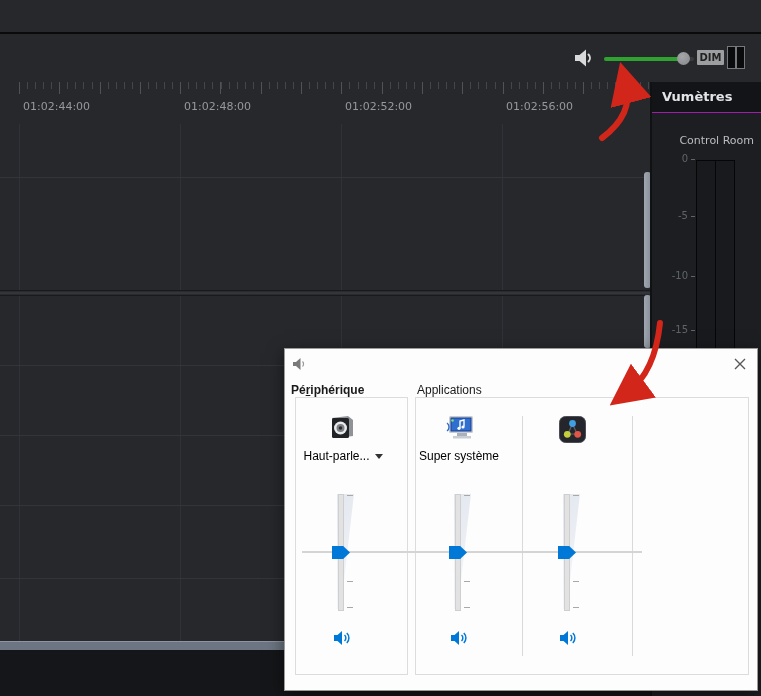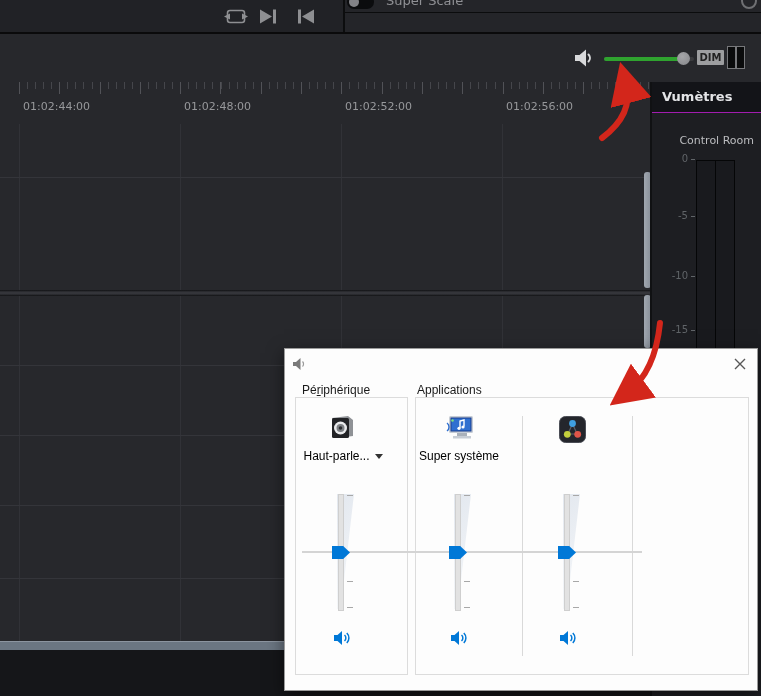--- a/index.html
+++ b/index.html
@@ -69,21 +69,21 @@
 
   
   #mixer{left:284px;top:348px;width:472px;height:341px;background:#fdfdfd;border:1px solid #9b9b9b;
          box-shadow:0 5px 16px rgba(0,0,0,.5);font-family:"Liberation Sans",sans-serif;}
   #mixer-title{position:absolute;left:27px;top:7px;font-size:12px;color:#5c5c5c;white-space:nowrap;}
   #mixer-close{position:absolute;left:444px;top:5px;width:22px;height:20px;}
   .groupbox{position:absolute;border:1px solid #dcdcdc;}
   #gb-device{left:10px;top:48px;width:111px;height:276px;}
   #gb-apps{left:130px;top:48px;width:332px;height:276px;}
   .group-label{position:absolute;top:34px;font-size:12px;color:#1a1a1a;background:#fdfdfd;padding:0 4px;z-index:2;white-space:nowrap;}
-  #lbl-device{left:13px;} #lbl-apps{left:128px;}
+  #lbl-device{left:2px;font-weight:bold;} #lbl-apps{left:128px;}
   .col-sep{position:absolute;top:67px;height:240px;width:1px;background:#d9d9d9;}
   .cs1{left:237px;} .cs2{left:347px;}
   .app-label{position:absolute;top:100px;font-size:12px;color:#000;text-align:center;line-height:15px;}
   #connector-line{position:absolute;left:17px;top:202px;width:340px;height:2px;background:#d4d4d4;}
   .wedge{position:absolute;top:145px;width:17px;height:115px;background:linear-gradient(135deg,#e3e8ef,#f6f8fa);
          clip-path:polygon(0 0,100% 0,22% 100%,0 100%);}
   .slidertrack{position:absolute;top:145px;width:4px;height:115px;background:#e2e2e2;border:1px solid #cfcfcf;}
   .tick{position:absolute;width:6px;height:1px;background:#a8a8a8;}
   .thumb{position:absolute;top:197px;width:18px;height:13px;background:#0078d7;
          clip-path:polygon(0 0,62% 0,100% 50%,62% 100%,0 100%);}
@@ -92,43 +92,20 @@
             border-top:5px solid #333;margin-left:5px;vertical-align:middle;}
 
   
   #arrows{left:0;top:0;width:761px;height:696px;pointer-events:none;z-index:50;}
 </style>
 </head>
 <body>
 
 <div id="screen">
 
-  <div class="abs" id="header-strip">
-    <svg class="transport" style="left:224px" viewBox="0 0 24 17">
-      <rect x="3.5" y="2.5" width="17" height="12" rx="2.5" fill="none" stroke="#8e8f92" stroke-width="1.6"></rect>
-      <path d="M0 8.5 L6 5.5 V11.5 Z" fill="#8e8f92"></path>
-      <path d="M24 8.5 L18 5.5 V11.5 Z" fill="#8e8f92"></path>
-    </svg>
-    <svg class="transport" style="left:258px;width:20px" viewBox="0 0 20 17">
-      <path d="M2 1.5 L14 8.5 L2 15.5 Z" fill="#8e8f92"></path>
-      <rect x="15" y="1.5" width="3" height="14" fill="#8e8f92"></rect>
-    </svg>
-    <svg class="transport" style="left:296px;width:20px" viewBox="0 0 20 17">
-      <rect x="2" y="1.5" width="3" height="14" fill="#8e8f92"></rect>
-      <path d="M18 1.5 L6 8.5 L18 15.5 Z" fill="#8e8f92"></path>
-    </svg>
-    <div id="inspector-region"></div>
-    <div id="inspector-divider-v"></div>
-    <div id="superscale-toggle">
-        <div class="knob"></div>
-      </div>
-    <div id="superscale-label">Super Scale</div>
-    <div id="reset-ring"></div>
-    <div id="inspector-divider-h"></div>
-  </div>
   <div class="abs" id="main-divider"></div>
 
   <div class="abs" id="toolbar">
     <svg class="abs" style="left:574px;top:13px;width:22px;height:22px" viewBox="0 0 22 22">
       <path d="M1 8 h4.5 L12 2.5 V19.5 L5.5 14 H1 Z" fill="#d8d9db"></path>
       <path d="M14.5 7.5 a5 5 0 0 1 0 7" fill="none" stroke="#d8d9db" stroke-width="2" stroke-linecap="round"></path>
     </svg>
   </div>
   <div class="abs" id="vol-slider-track">
     <div id="vol-slider-fill" style="width:84px;background:#2fa32f;"></div>

